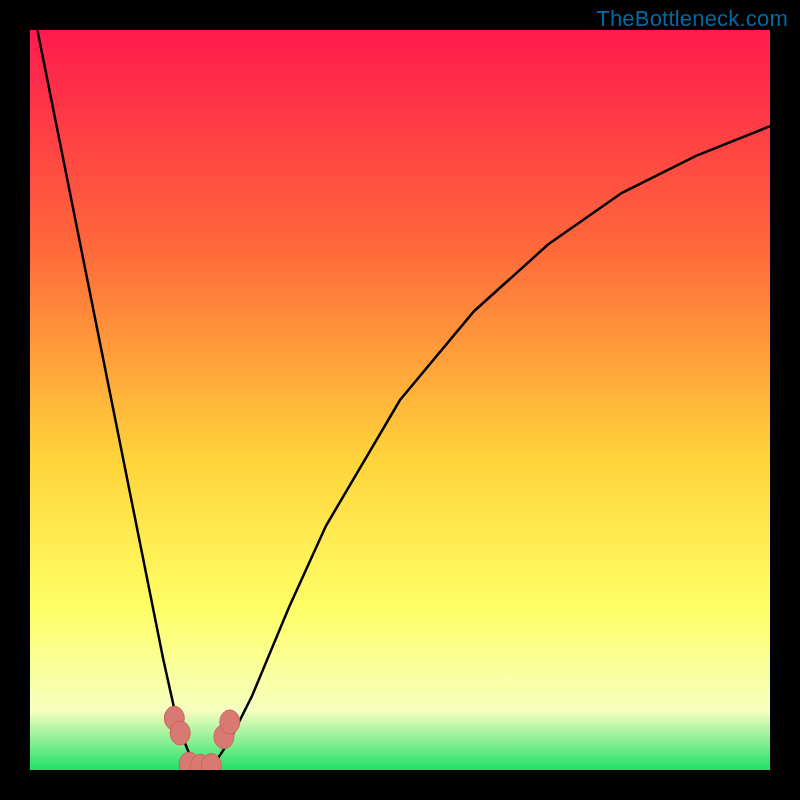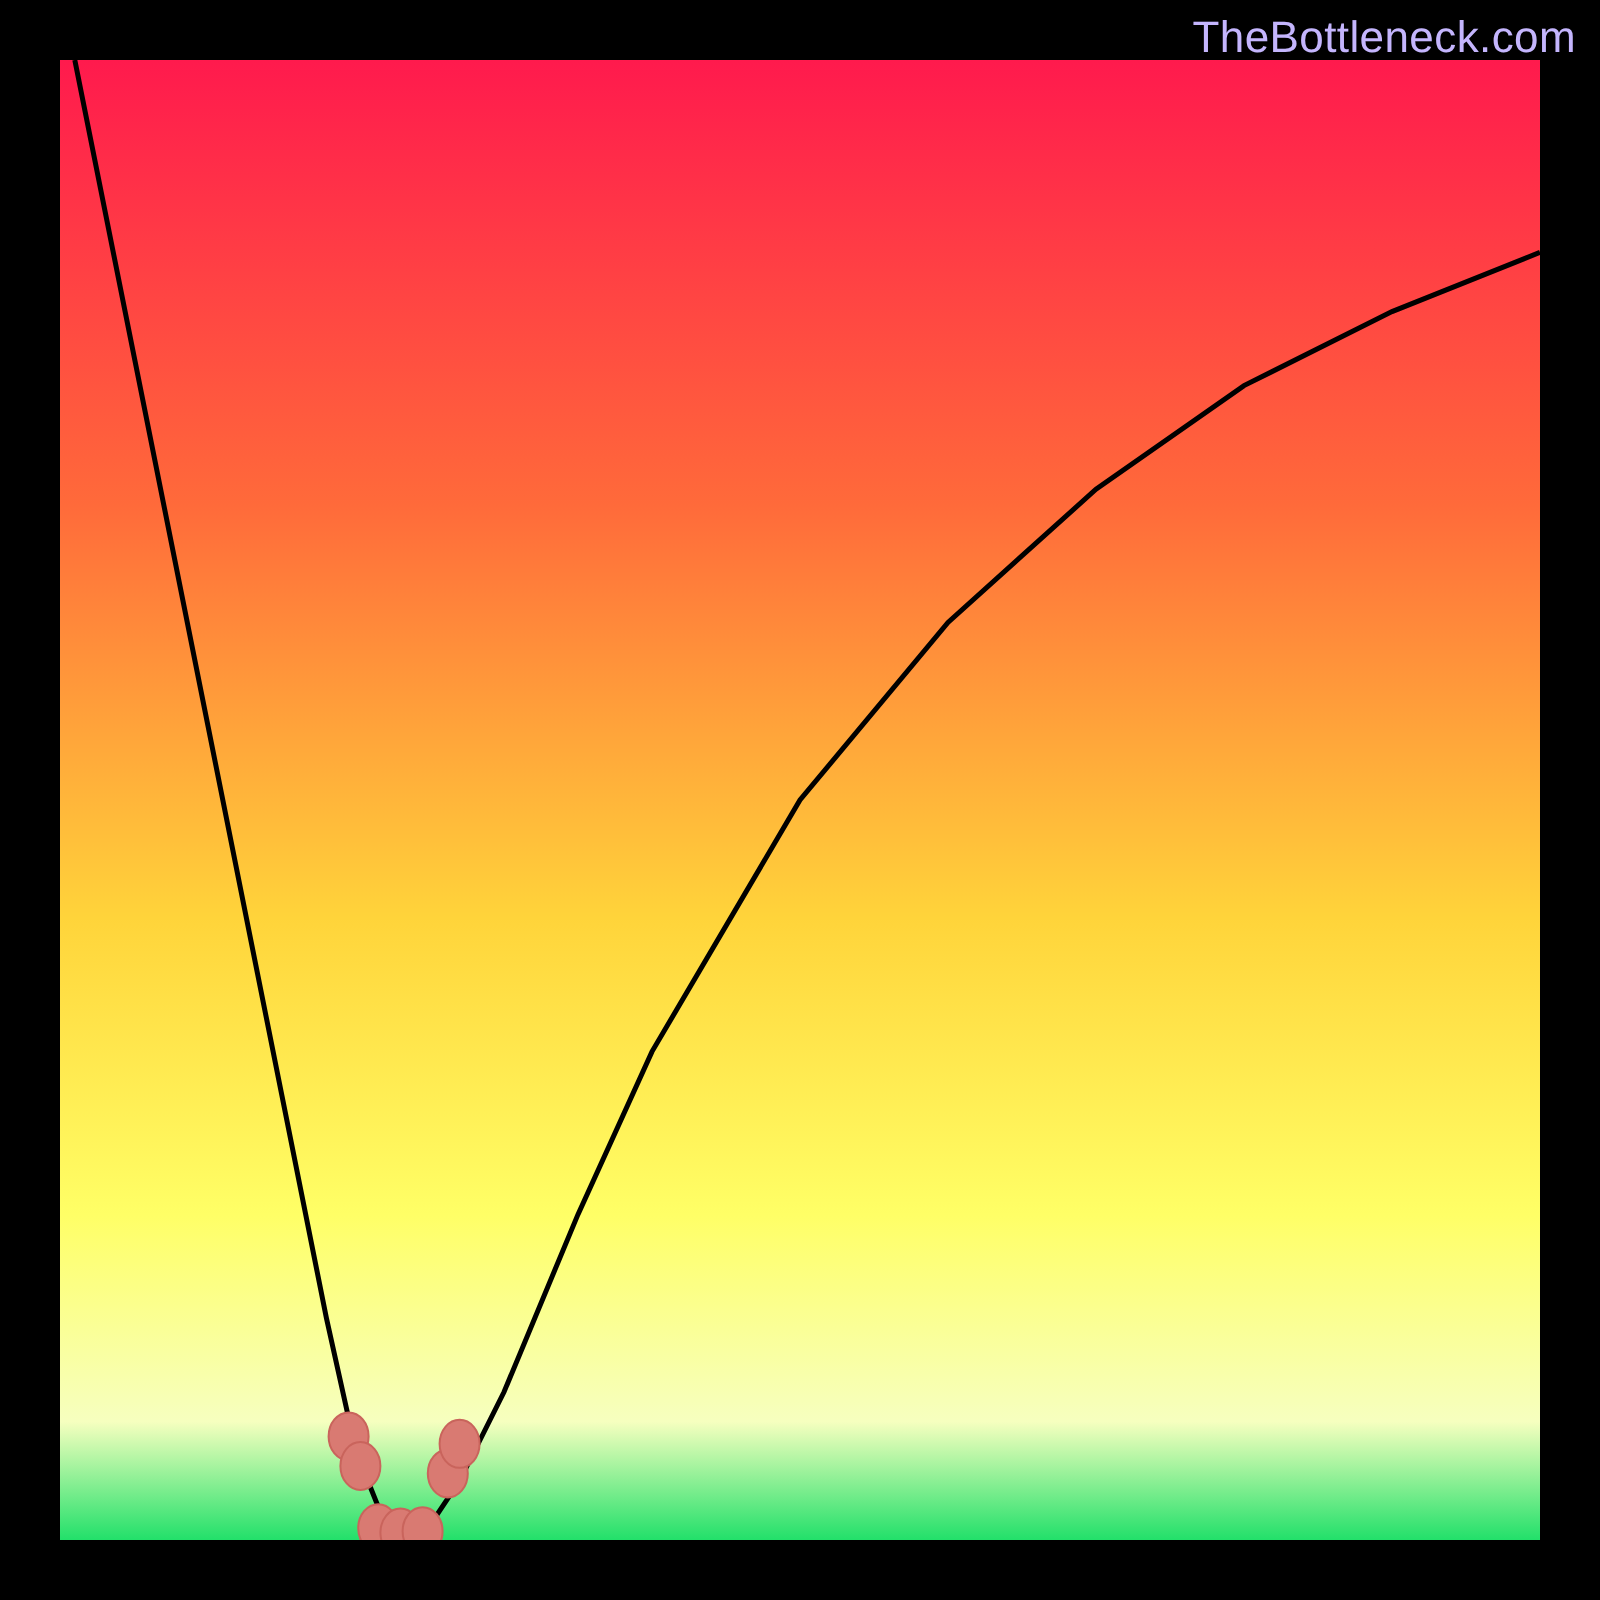--- a/index.html
+++ b/index.html
@@ -38,21 +38,21 @@
     position: absolute;
     left: 0;
     top: 0;
     width: 100%;
     height: 100%;
   }
   .watermark {
     position: absolute;
     top: 6px;
     right: 12px;
-    color: #c4b5fd;
+    color: #0369a1;
     font-size: 22px;
     font-weight: 500;
     letter-spacing: 0.2px;
   }
 </style>
 </head>
 <body>
 
 <div class="frame">
 

